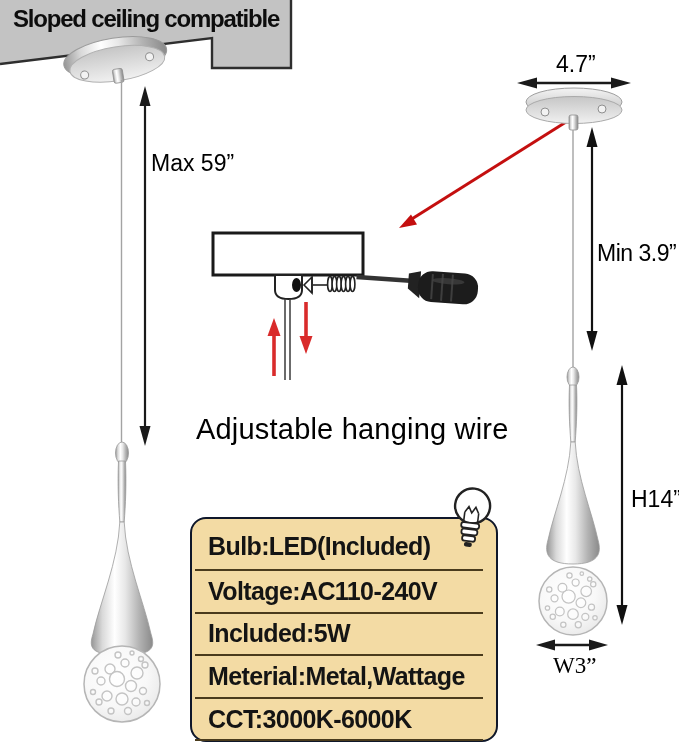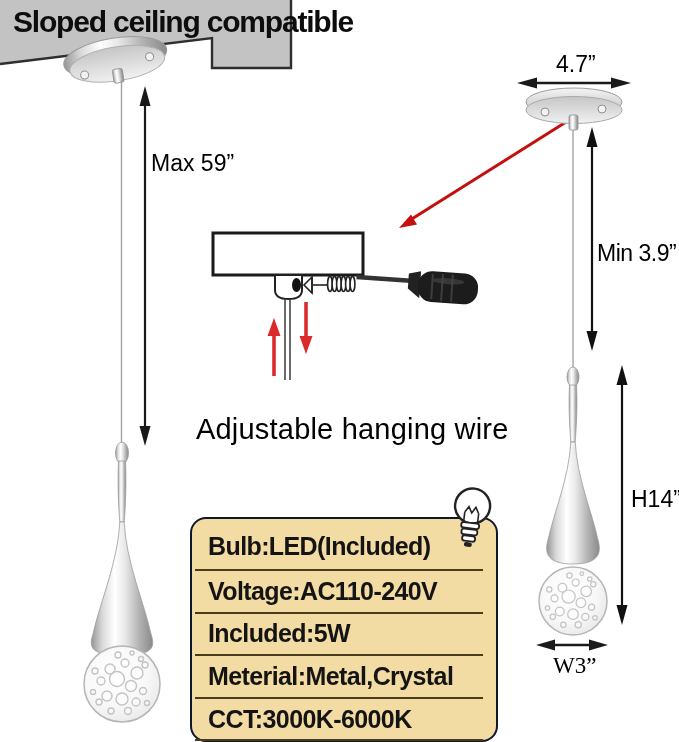--- a/index.html
+++ b/index.html
@@ -2,21 +2,21 @@
 <html><head>
 <meta charset="utf-8">
 <style>
   html,body{margin:0;padding:0;background:#ffffff;}
   #stage{
     position:relative;width:679px;height:742px;background:#ffffff;overflow:hidden;
     font-family:"Liberation Sans","DejaVu Sans",sans-serif;color:#1a1a1a;
   }
   #lineart{position:absolute;left:0;top:0;z-index:1;}
   .label{position:absolute;z-index:4;white-space:nowrap;color:#000000;}
-  .lbl-banner{left:13px;top:5px;font-size:30px;font-weight:bold;letter-spacing:-1.2px;color:#0d0d0d;}
+  .lbl-banner{left:13px;top:5px;font-size:24px;font-weight:bold;letter-spacing:-1.2px;color:#0d0d0d;}
   .lbl-max{left:151px;top:150px;font-size:23px;}
   .lbl-47{left:556px;top:51px;font-size:23px;}
   .lbl-min{left:597px;top:204px;font-size:23px;letter-spacing:-0.5px;margin-top:36px;}
   .lbl-h14{left:631px;top:486px;font-size:23px;}
   .lbl-w3{left:553px;top:653px;font-size:23px;font-family:Liberation Serif, serif;}
   .lbl-callout{left:196px;top:413px;font-size:29px;color:#000000;letter-spacing:0.2px;}
   #specbox{
     position:absolute;left:190px;top:517px;width:304px;height:221px;z-index:2;
     background:#f3dba4;border:2px solid #0f172a;border-radius:16px;
   }
@@ -203,21 +203,21 @@
   <div class="label lbl-47">4.7”</div>
   <div class="label lbl-min">Min 3.9”</div>
   <div class="label lbl-h14">H14”</div>
   <div class="label lbl-w3">W3”</div>
   <div class="label lbl-callout">Adjustable hanging wire</div>
 
   <div id="specbox">
     <div class="spec-row">Bulb:LED(Included)</div>
     <div class="spec-row">Voltage:AC110-240V</div>
     <div class="spec-row">Included:5W</div>
-    <div class="spec-row">Meterial:Metal,Crystal</div>
+    <div class="spec-row">Meterial:Metal,Wattage</div>
     <div class="spec-row">CCT:3000K-6000K</div>
   </div>
 
   <svg id="bulbicon" width="48" height="70" viewBox="0 0 48 70">
     <g transform="rotate(7 24 35)">
       <circle cx="23" cy="22" r="17.5" fill="#ffffff" stroke="#222222" stroke-width="2.4"></circle>
       <path d="M16,29 L19.5,23 L23,29 L26.5,23 L30,29" fill="none" stroke="#222222" stroke-width="1.6"></path>
       <line x1="16" y1="29" x2="16" y2="38" stroke="#222222" stroke-width="1.6"></line>
       <line x1="30" y1="29" x2="30" y2="38" stroke="#222222" stroke-width="1.6"></line>
       <rect x="14" y="39" width="18" height="5.5" rx="2.5" fill="#ffffff" stroke="#222222" stroke-width="1.8"></rect>

